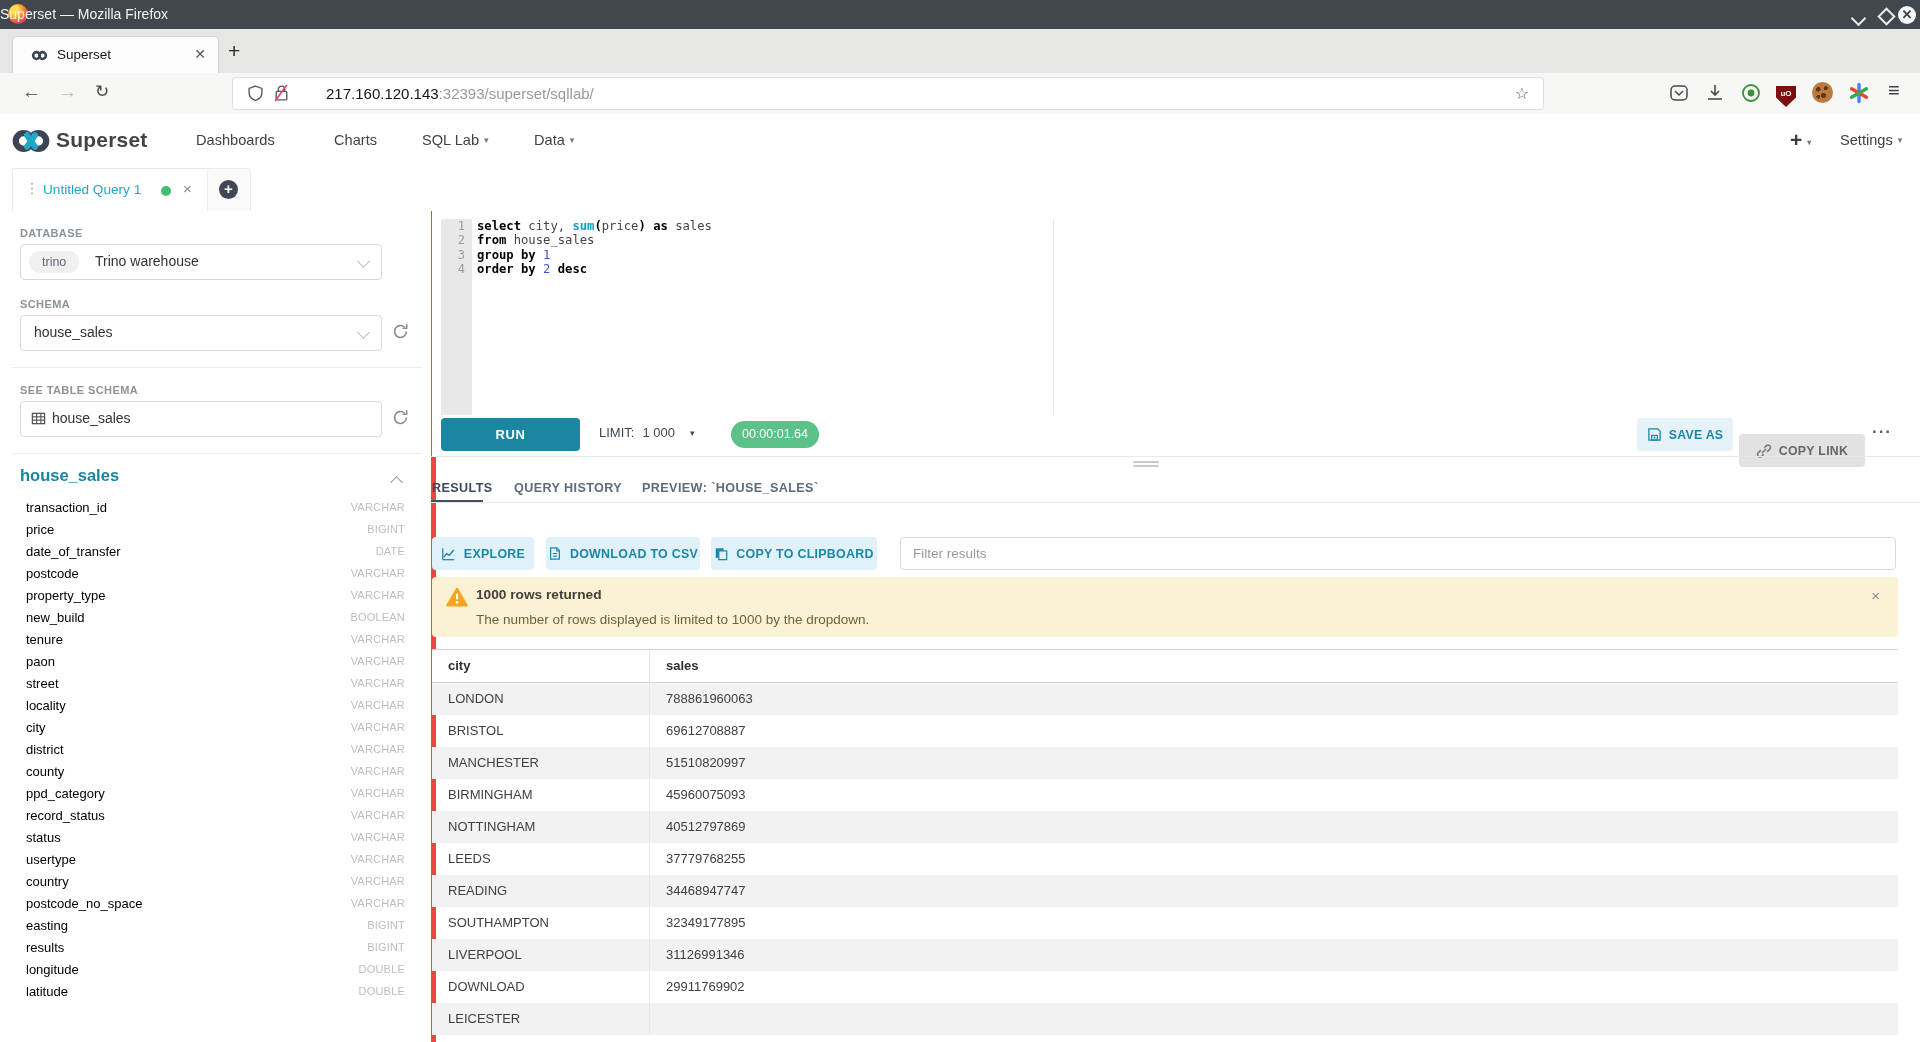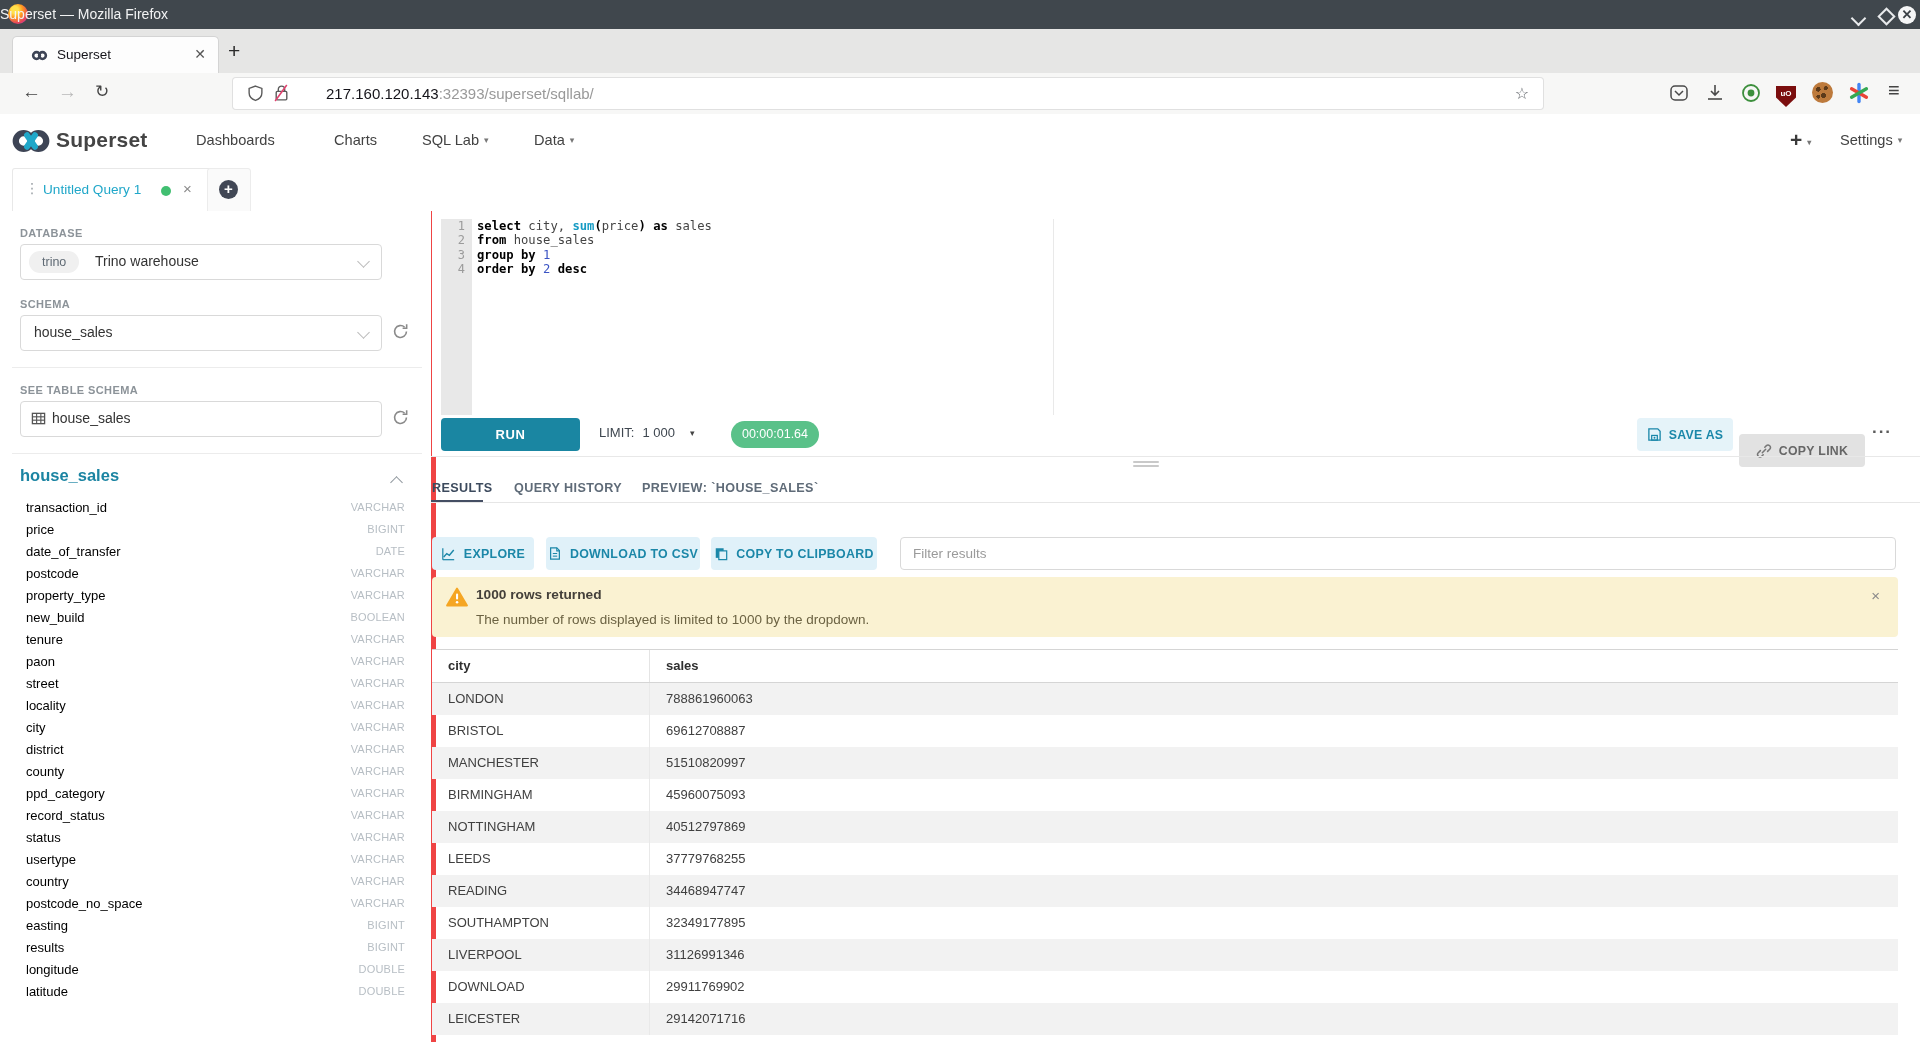--- a/index.html
+++ b/index.html
@@ -520,18 +520,17 @@
         <div class="rt-row">
           <div class="c c1">LIVERPOOL</div>
           <div class="c c2">31126991346</div>
         </div>
         <div class="rt-row">
           <div class="c c1">DOWNLOAD</div>
           <div class="c c2">29911769902</div>
         </div>
         <div class="rt-row">
           <div class="c c1">LEICESTER</div>
-          <div class="c c2">29142071716</div>
         </div>
       </div>
   </div>
 
 </div>
 
 </body></html>

